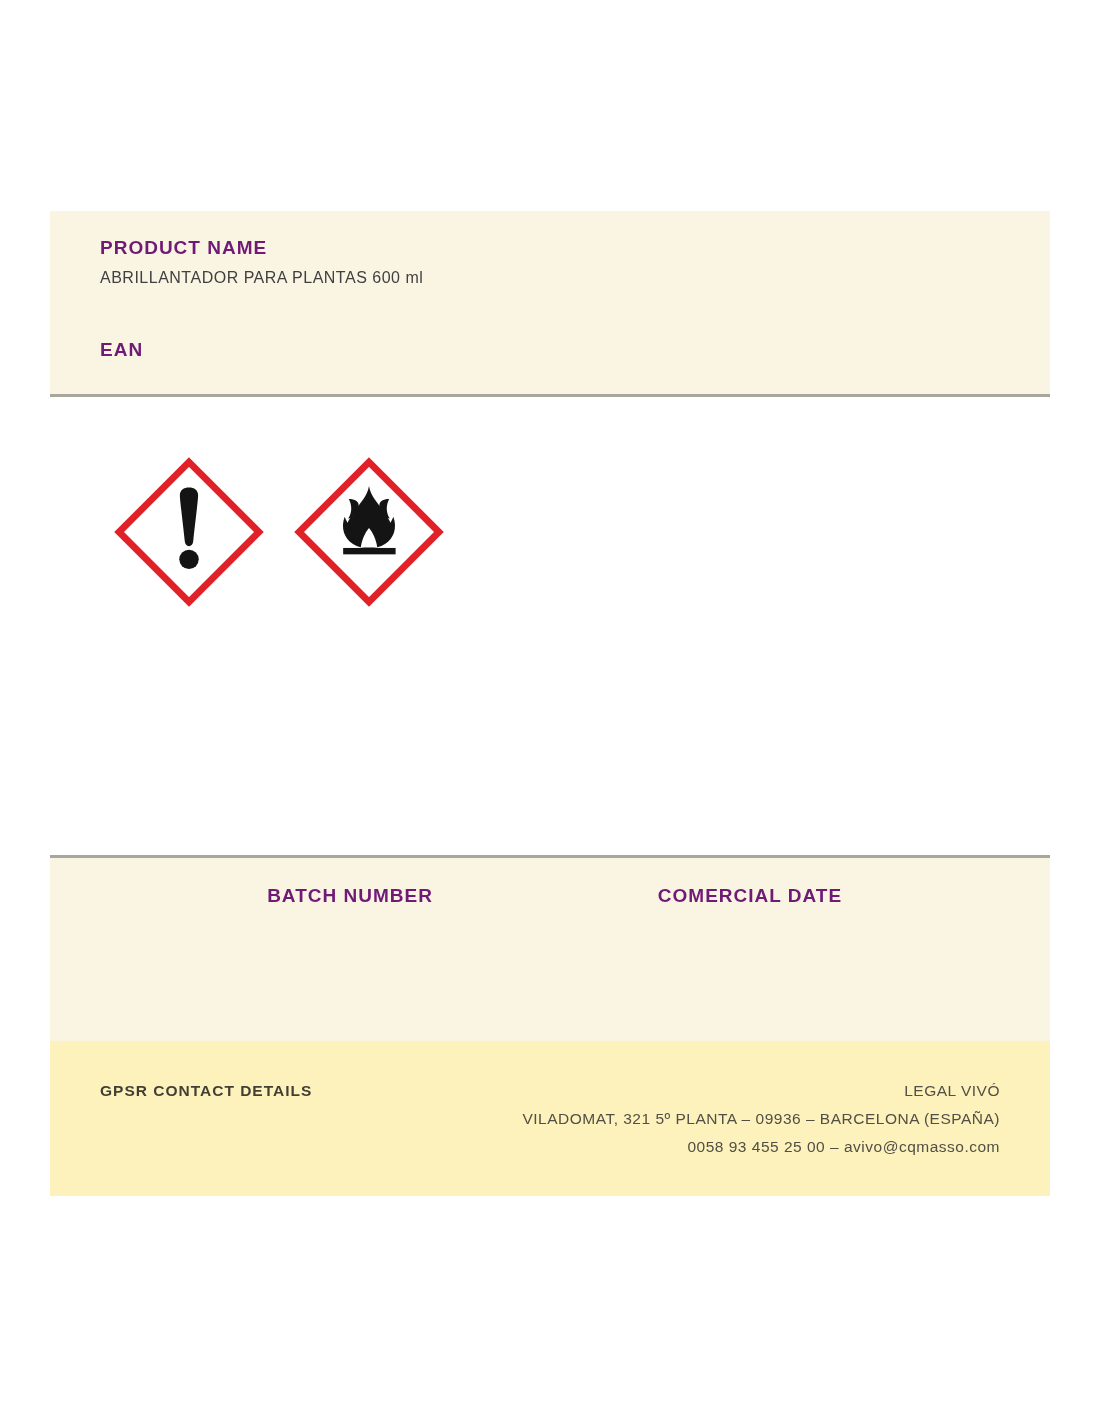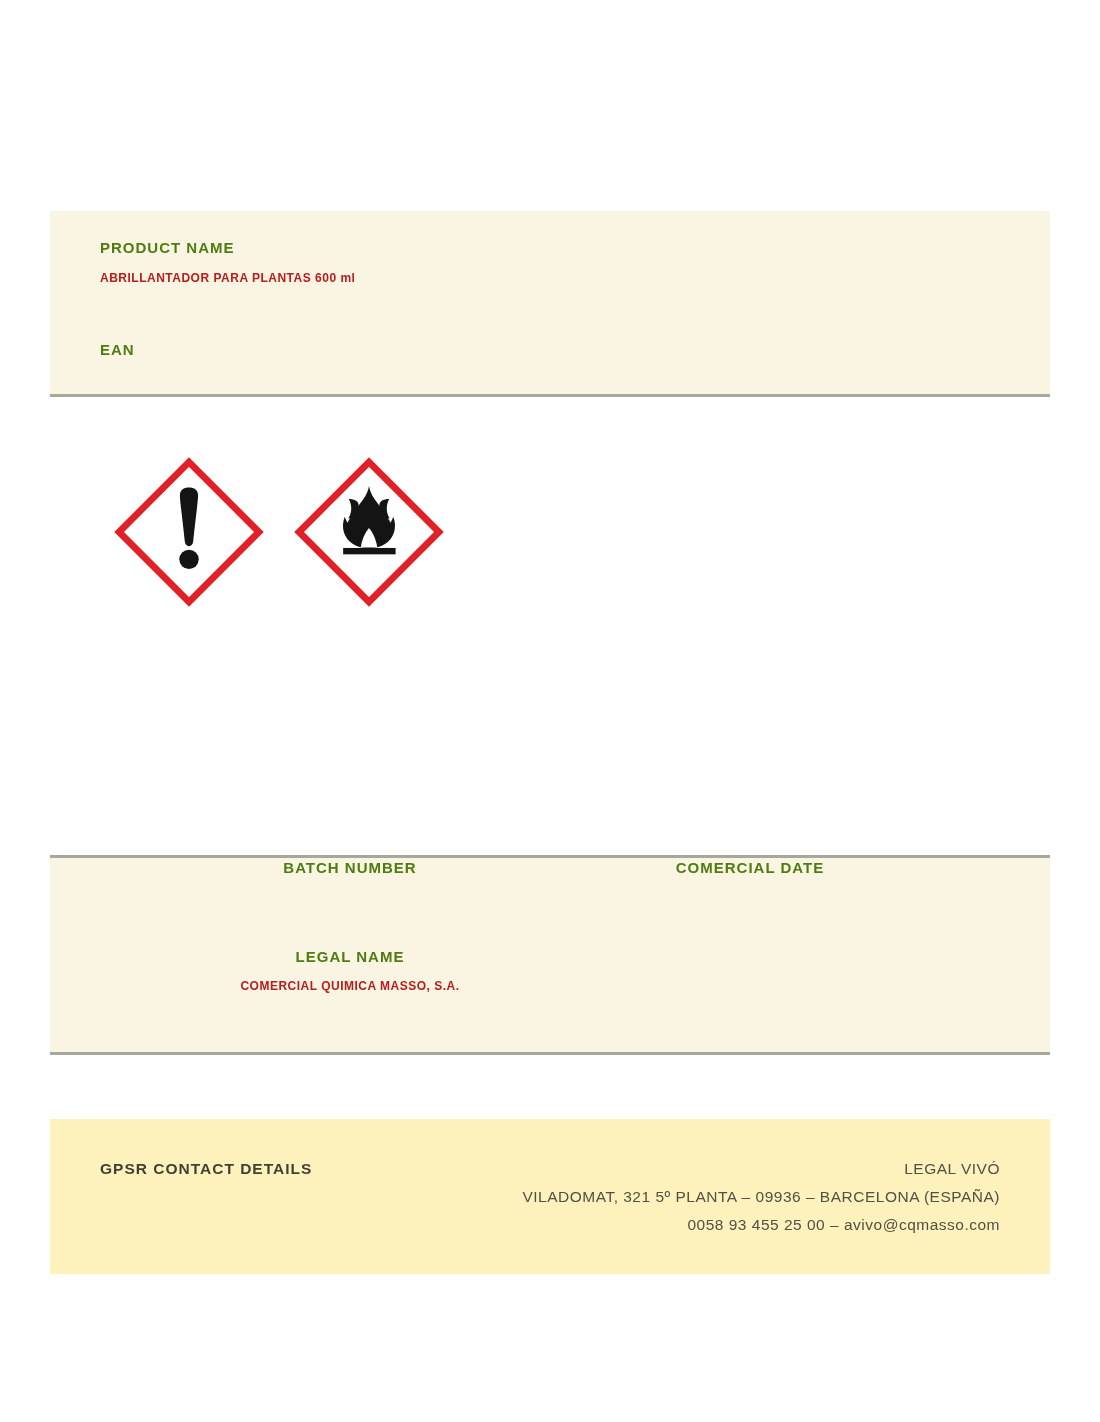--- a/index.html
+++ b/index.html
@@ -16,59 +16,60 @@
     left:50px; width:1000px;
   }
   
   .product-card {
     top:211px; height:186px;
     background:#faf5e3;
     border-bottom:3px solid #a8a79b;
     padding:27px 50px 0 50px;
   }
   .field-label {
-    font-size:15px; font-weight:700;
+    font-size:19px; font-weight:700;
     letter-spacing:1px; line-height:20px;
-    color:#4d7c0f;
+    color:#701a75;
   }
   .field-value {
-    font-size:12px; font-weight:700;
+    font-size:16px; font-weight:400;
     letter-spacing:0.5px; line-height:20px;
-    color:#b91c1c;
+    color:#404040;
     margin-top:10px;
   }
   .field + .field { margin-top:52px; }
 
   
   .pictogram-row {
     position:absolute;
     left:113px; top:456px;
     display:flex; gap:28px;
   }
   .pictogram-row svg { display:block; }
 
   
   .details-card {
     top:855px; height:200px;
     background:#faf5e3;
     border-top:3px solid #a8a79b;
     border-bottom:3px solid #a8a79b;
+    padding-top:28px;
   }
   .details-grid {
     width:800px; margin:0 auto;
     display:grid;
     grid-template-columns:1fr 1fr;
     text-align:center;
   }
   .details-grid .cell-top { height:89px; }
   .details-grid .field-value { margin-top:9px; }
 
   
   .gpsr-card {
-    top:1119px; height:155px;
+    top:1041px; height:155px;
     background:#fdf2bb;
     padding:36px 50px 16px 50px;
     display:flex;
     justify-content:space-between;
     align-items:flex-start;
   }
   .gpsr-title {
     font-size:15.5px; font-weight:700;
     letter-spacing:1px; line-height:28px;
     color:#413f35;
@@ -120,24 +121,20 @@
 </div>
 
 <section class="card details-card">
   <div class="details-grid">
     <div class="cell-top">
       <div class="field-label">BATCH NUMBER</div>
     </div>
     <div class="cell-top">
       <div class="field-label">COMERCIAL DATE</div>
     </div>
-    <div>
-      <div class="field-label">LEGAL NAME</div>
-      <div class="field-value">COMERCIAL QUIMICA MASSO, S.A.</div>
-    </div>
   </div>
 </section>
 
 <section class="card gpsr-card">
   <div class="gpsr-title">GPSR CONTACT DETAILS</div>
   <div class="gpsr-contact">
     <div>LEGAL VIVÓ</div>
     <div>VILADOMAT, 321 5º PLANTA – 09936 – BARCELONA (ESPAÑA)</div>
     <div>0058 93 455 25 00 – avivo@cqmasso.com</div>
   </div>

